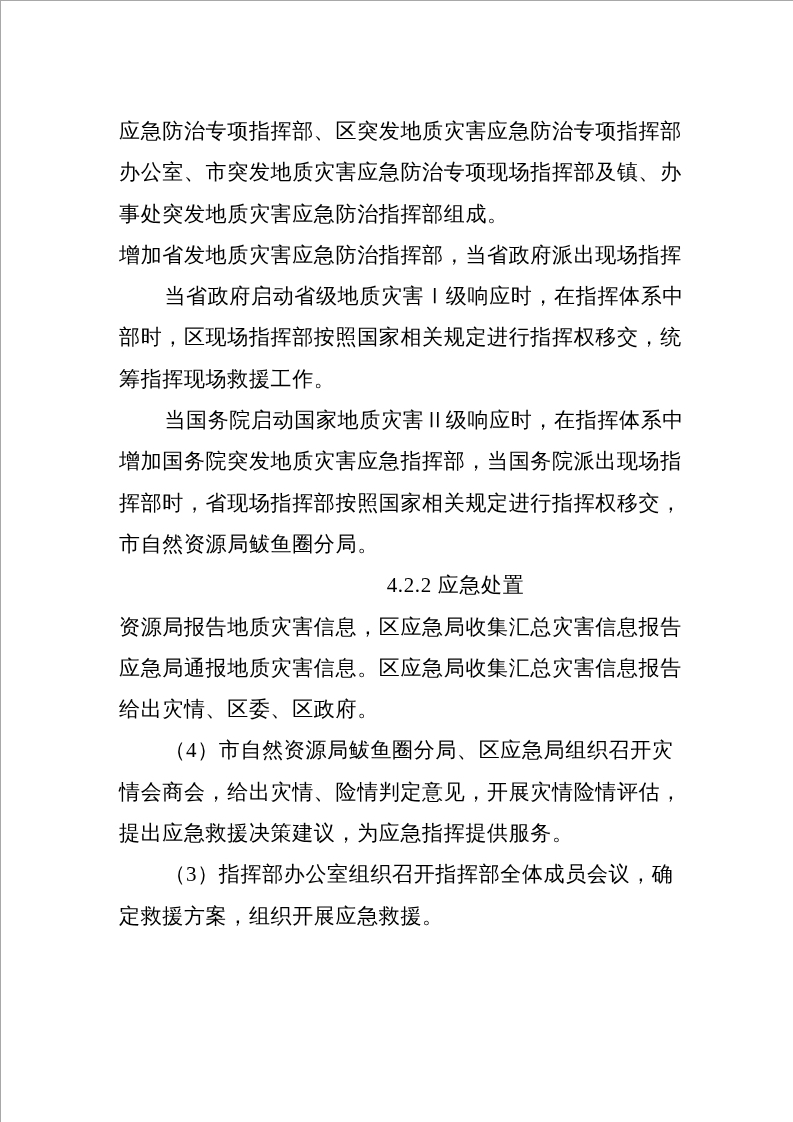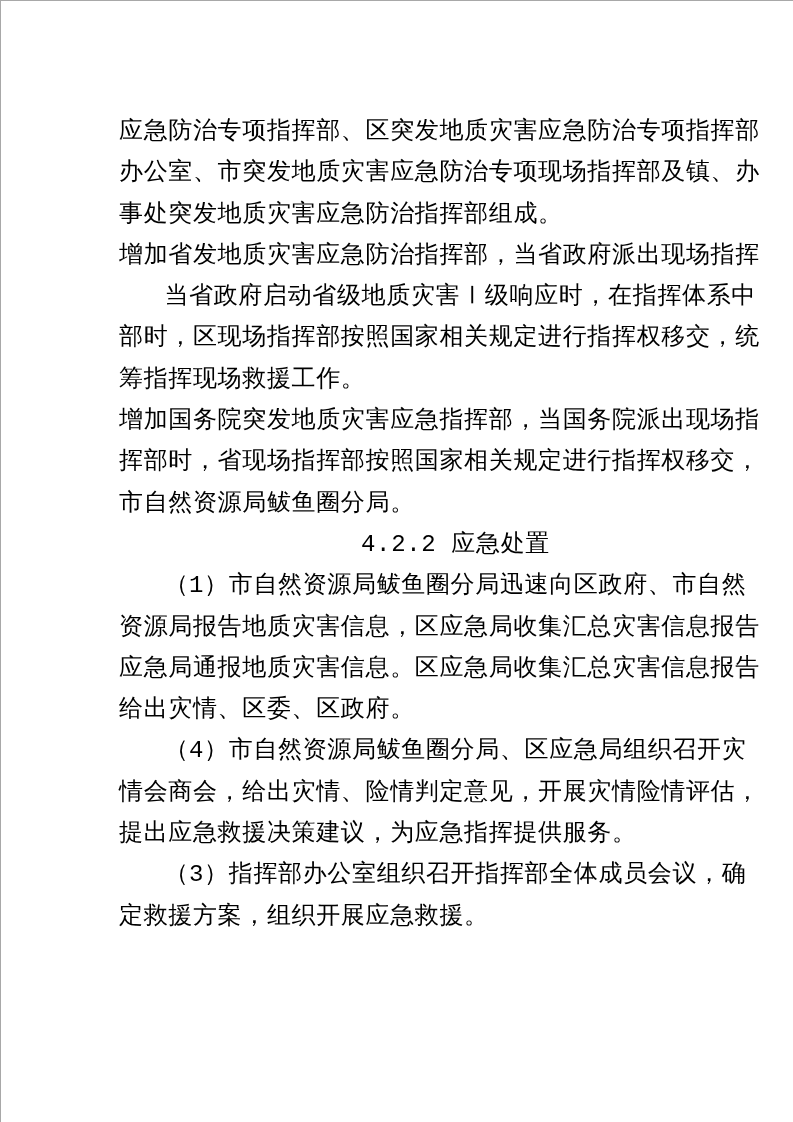--- a/index.html
+++ b/index.html
@@ -19,22 +19,22 @@
   }
   .textblock {
     position: absolute;
     left: 118px;
     top: 110px;
     width: 640px;
   }
   .line {
     height: 41.3px;
     line-height: 41.3px;
-    font-family: Liberation Mono, monospace;
-    font-size: 24px;
+    font-family: Liberation Serif, serif;
+    font-size: 21px;
     letter-spacing: 0.65px;
     white-space: nowrap;
     color: var(--text-color, #000000);
     font-weight: 400;
   }
   .line.indent-para {
     padding-left: 45.4px;
   }
   .line.indent-heading {
     padding-left: 33px;
@@ -46,25 +46,25 @@
 
 <div class="page" style="--page-bg: #ffffff; --edge-color: #a8a8a8; --text-color: #000000;">
   <div class="textblock">
       <div class="line">应急防治专项指挥部、区突发地质灾害应急防治专项指挥部</div>
       <div class="line">办公室、市突发地质灾害应急防治专项现场指挥部及镇、办</div>
       <div class="line">事处突发地质灾害应急防治指挥部组成。</div>
       <div class="line">增加省发地质灾害应急防治指挥部，当省政府派出现场指挥</div>
       <div class="line indent-para">当省政府启动省级地质灾害Ⅰ级响应时，在指挥体系中</div>
       <div class="line">部时，区现场指挥部按照国家相关规定进行指挥权移交，统</div>
       <div class="line">筹指挥现场救援工作。</div>
+      <div class="line indent-para">当国务院启动国家地质灾害Ⅱ级响应时，在指挥体系中</div>
       <div class="line">增加国务院突发地质灾害应急指挥部，当国务院派出现场指</div>
       <div class="line">挥部时，省现场指挥部按照国家相关规定进行指挥权移交，</div>
       <div class="line">市自然资源局鲅鱼圈分局。</div>
       <div class="line indent-heading">4.2.2 应急处置</div>
-      <div class="line indent-para">（1）市自然资源局鲅鱼圈分局迅速向区政府、市自然</div>
       <div class="line">资源局报告地质灾害信息，区应急局收集汇总灾害信息报告</div>
       <div class="line">应急局通报地质灾害信息。区应急局收集汇总灾害信息报告</div>
       <div class="line">给出灾情、区委、区政府。</div>
       <div class="line indent-para">（4）市自然资源局鲅鱼圈分局、区应急局组织召开灾</div>
       <div class="line">情会商会，给出灾情、险情判定意见，开展灾情险情评估，</div>
       <div class="line">提出应急救援决策建议，为应急指挥提供服务。</div>
       <div class="line indent-para">（3）指挥部办公室组织召开指挥部全体成员会议，确</div>
       <div class="line">定救援方案，组织开展应急救援。</div>
     </div>
 </div>

